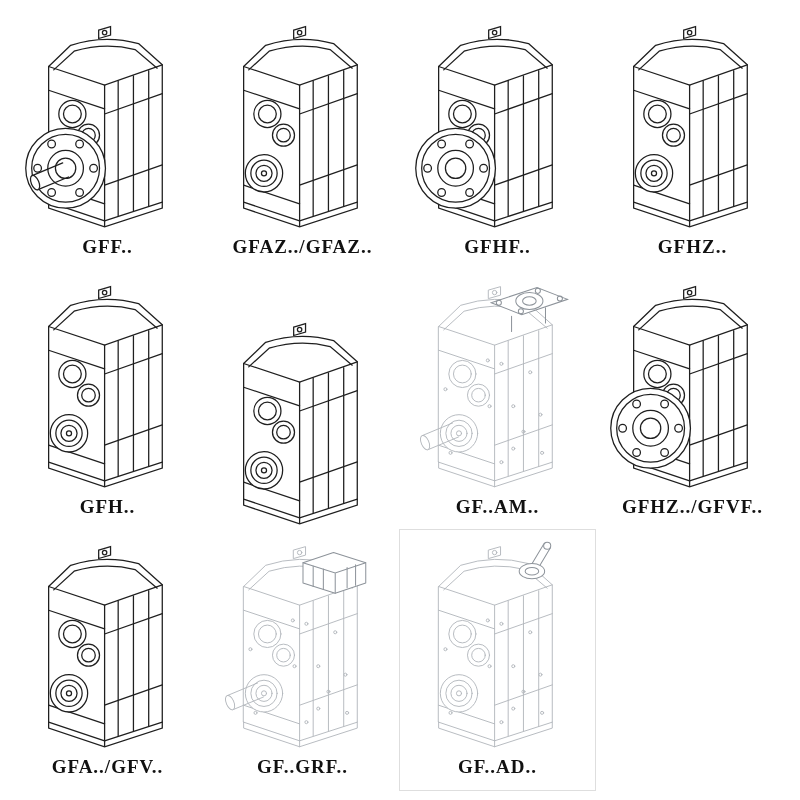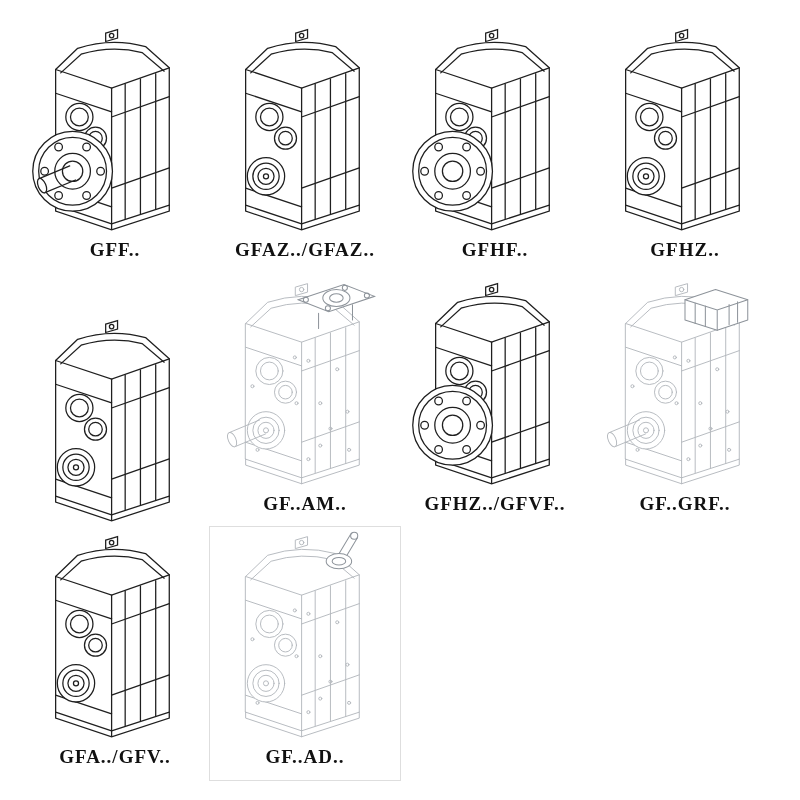--- a/index.html
+++ b/index.html
@@ -11,21 +11,21 @@
   html,body{margin:0;padding:0;background:var(--background);}
   body{
     width:800px;height:800px;overflow:hidden;
     font-family:"Liberation Serif", serif;
   }
   .grid{
     width:800px;height:800px;box-sizing:border-box;
     display:grid;
     grid-template-columns:repeat(4,1fr);
     grid-template-rows:repeat(3,1fr);
-    padding:20px;
+    padding:10px;
   }
   .cell{
     display:flex;flex-direction:column;align-items:center;justify-content:flex-end;
     box-sizing:border-box;position:relative;
   }
   .cell-bordered{outline:1px solid #dedede;}
   svg.drawing{
     width:172px;height:212px;display:block;
     color:var(--line);
     stroke-width:1.5;
@@ -175,20 +175,28 @@
 
   <div class="cell">
     <svg class="drawing" viewBox="0 0 200 250">
       <use href="#sym-housing"></use>
       <use href="#sym-bores"></use>
       <use href="#sym-rings"></use>
     </svg>
     <div class="label">GFHZ..</div>
   </div>
 
+  <div class="cell">
+    <svg class="drawing" viewBox="0 0 200 250">
+      <use href="#sym-housing"></use>
+      <use href="#sym-bores"></use>
+      <use href="#sym-rings"></use>
+    </svg>
+    <div class="label">GFH..</div>
+  </div>
 
   <div class="cell">
     <svg class="drawing" viewBox="0 0 200 250">
       <use href="#sym-housing"></use>
       <use href="#sym-bores"></use>
       <use href="#sym-rings"></use>
     </svg>
   </div>
 
   <div class="cell">
@@ -207,40 +215,40 @@
   <div class="cell">
     <svg class="drawing" viewBox="0 0 200 250">
       <use href="#sym-housing"></use>
       <use href="#sym-bores"></use>
       <use href="#sym-flange"></use>
     </svg>
     <div class="label">GFHZ../GFVF..</div>
   </div>
 
   <div class="cell">
+    <svg class="drawing" viewBox="0 0 200 250">
+      <use href="#sym-housing"></use>
+      <use href="#sym-bores"></use>
+      <use href="#sym-rings"></use>
+    </svg>
+    <div class="label">GFA../GFV..</div>
+  </div>
+
+  <div class="cell">
     <svg class="drawing ghost" viewBox="0 0 200 250">
       <use href="#sym-housing"></use>
       <use href="#sym-rivets"></use>
       <use href="#sym-bores"></use>
       <use href="#sym-rings"></use>
       <use href="#sym-shaft"></use>
       <use href="#sym-block" class="attach"></use>
     </svg>
     <div class="label">GF..GRF..</div>
   </div>
 
-  <div class="cell">
-    <svg class="drawing" viewBox="0 0 200 250">
-      <use href="#sym-housing"></use>
-      <use href="#sym-bores"></use>
-      <use href="#sym-rings"></use>
-    </svg>
-    <div class="label">GFA../GFV..</div>
-  </div>
-
   <div class="cell cell-bordered">
     <svg class="drawing ghost" viewBox="0 0 200 250">
       <use href="#sym-housing"></use>
       <use href="#sym-rivets"></use>
       <use href="#sym-bores"></use>
       <use href="#sym-rings"></use>
       <use href="#sym-inshaft" class="attach"></use>
     </svg>
     <div class="label">GF..AD..</div>
   </div>

